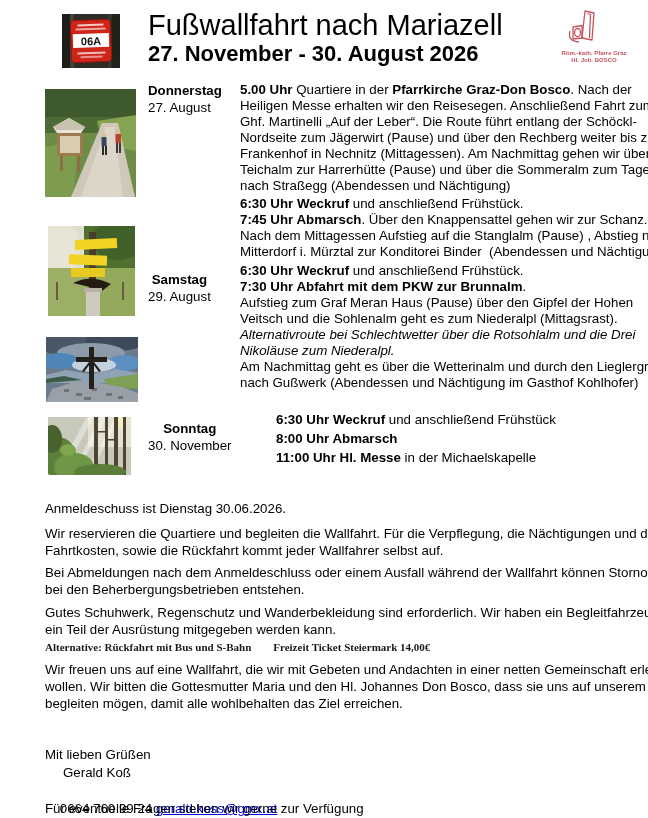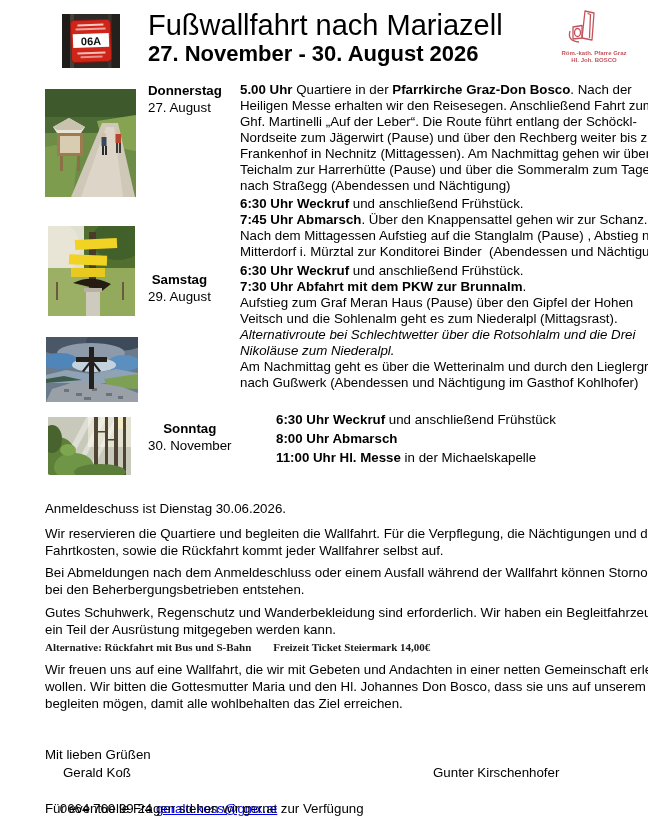--- a/index.html
+++ b/index.html
@@ -246,19 +246,18 @@
   </div>
 
   <div class="abs para" style="left:45px;top:661px;">
       <div class="pline"><span>Wir freuen uns auf eine Wallfahrt, die wir mit Gebeten und Andachten in einer netten Gemeinschaft erleben</span></div>
       <div class="pline"><span>wollen. Wir bitten die Gottesmutter Maria und den Hl. Johannes Don Bosco, dass sie uns auf unserem Weg</span></div>
       <div class="pline"><span>begleiten mögen, damit alle wohlbehalten das Ziel erreichen.</span></div>
     </div>
 
   <div class="abs sig" style="left:45px;top:746px;">Mit lieben Grüßen</div>
   <div class="abs sig" style="left:63px;top:764px;">Gerald Koß</div>
-  <div class="abs sig" style="left:433px;top:764px;">Gunter Kirschenhofer</div>
   <div class="abs sig" style="left:45px;top:782px;">
     <span>0664 760 99 24 </span><a class="email" href="gerald.koss@gmx.at">gerald.koss@gmx.at</a>
   </div>
   <div class="abs sig" style="left:45px;top:800px;">Für eventuelle Fragen stehen wir gerne zur Verfügung</div>
 
 </div>
 
 </body></html>

